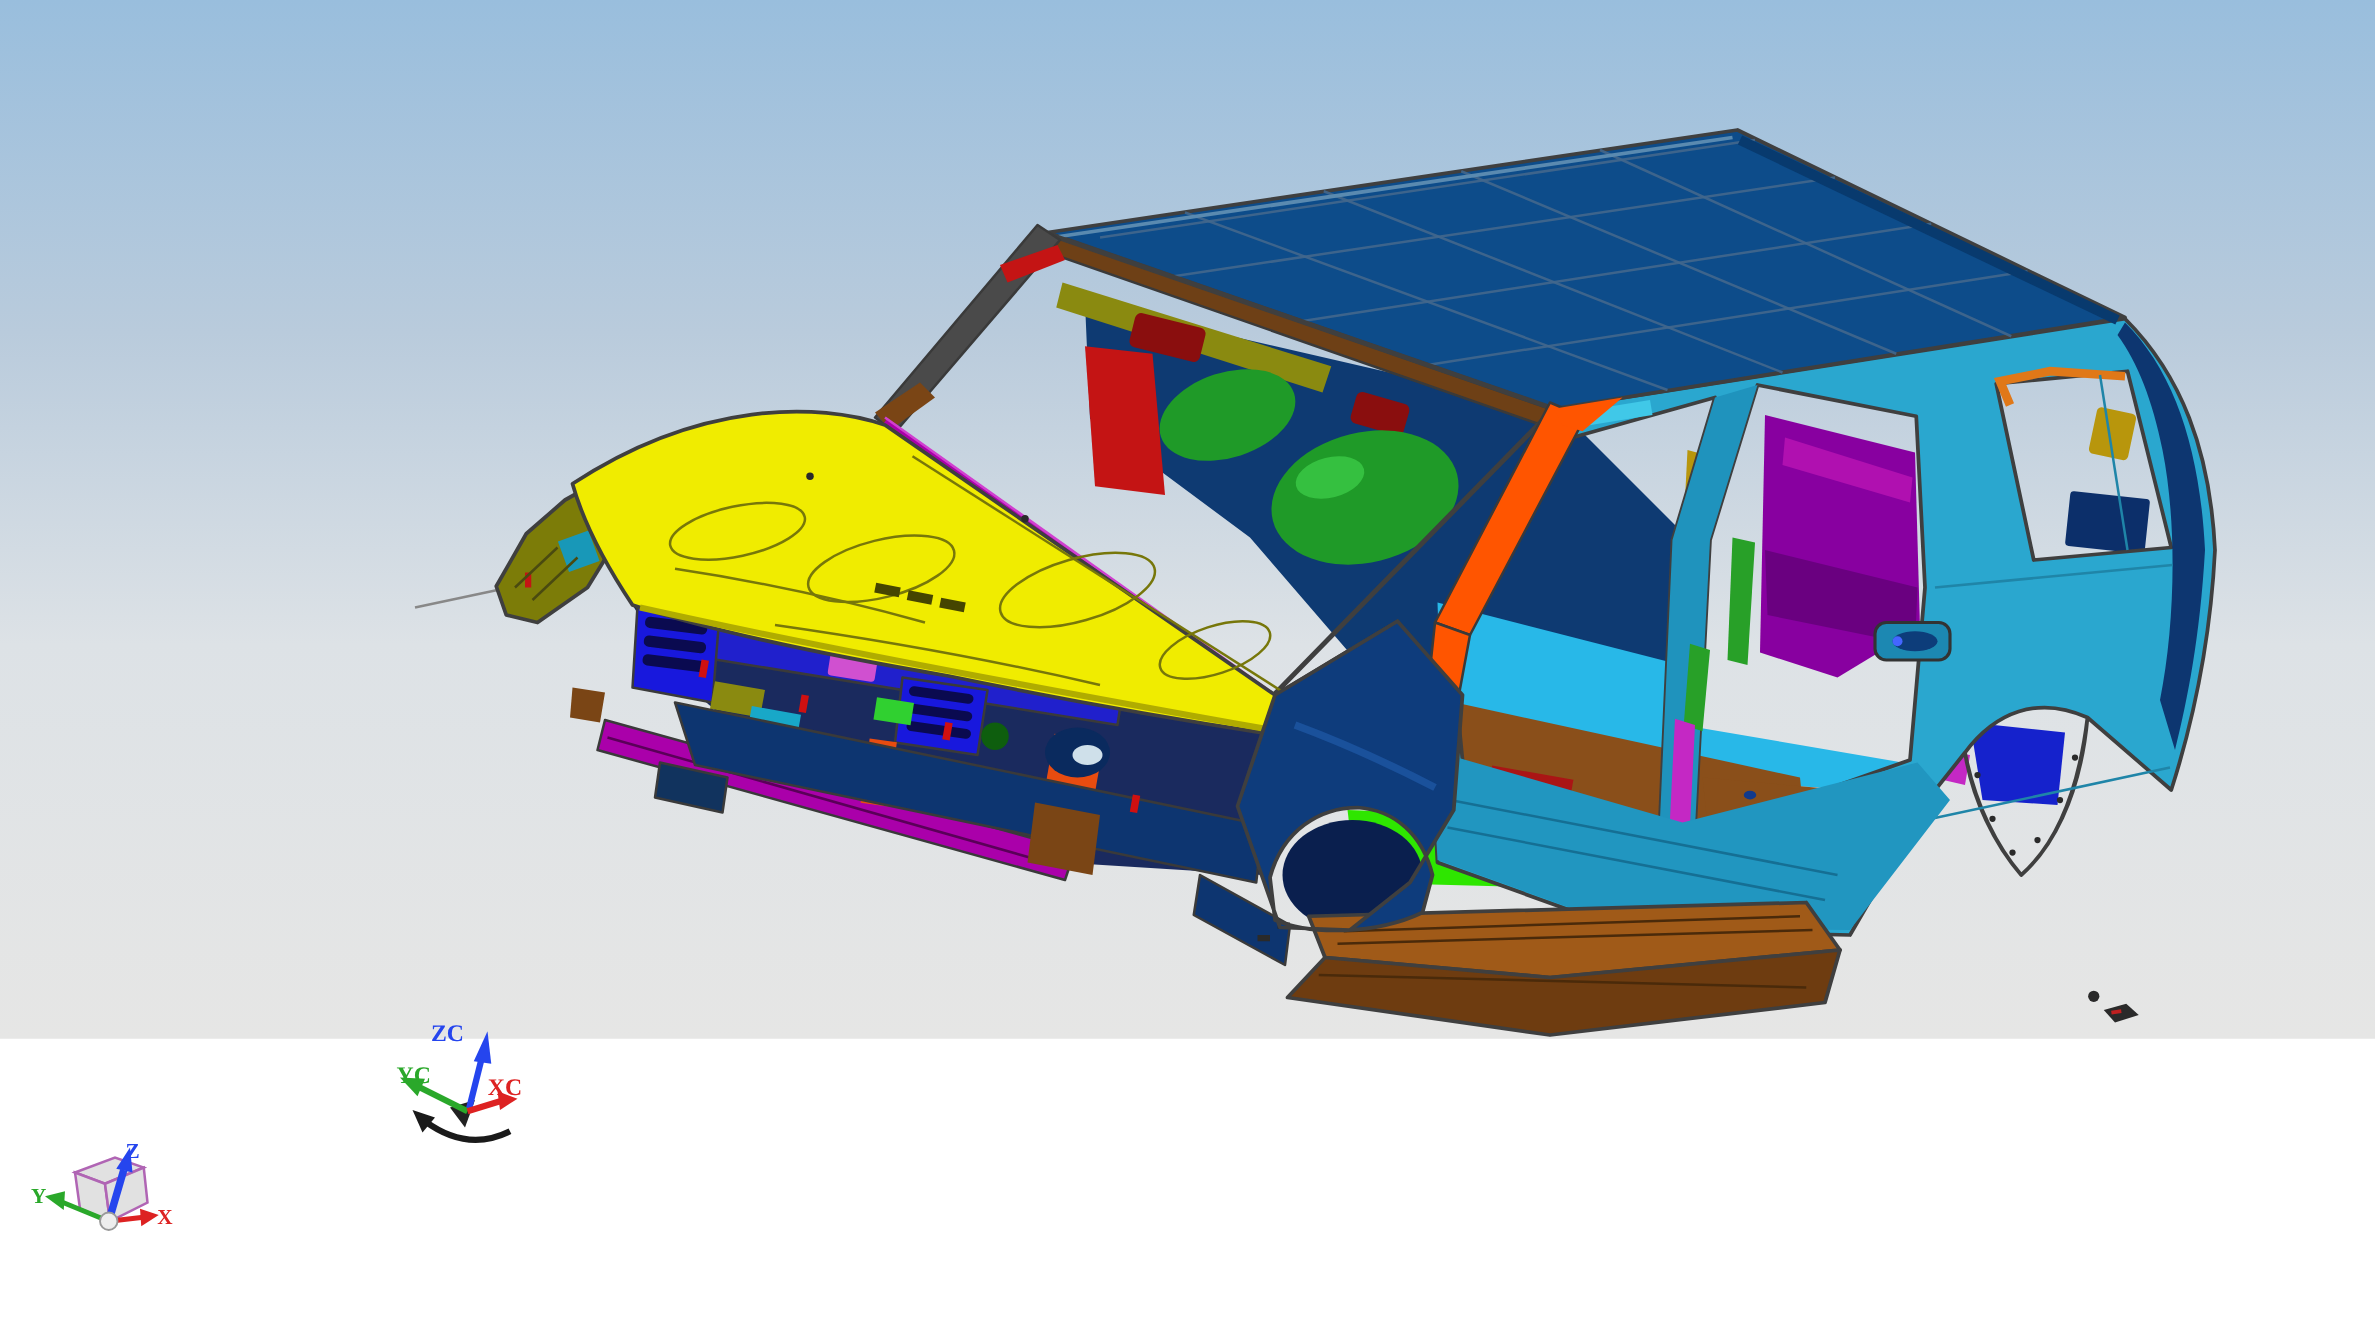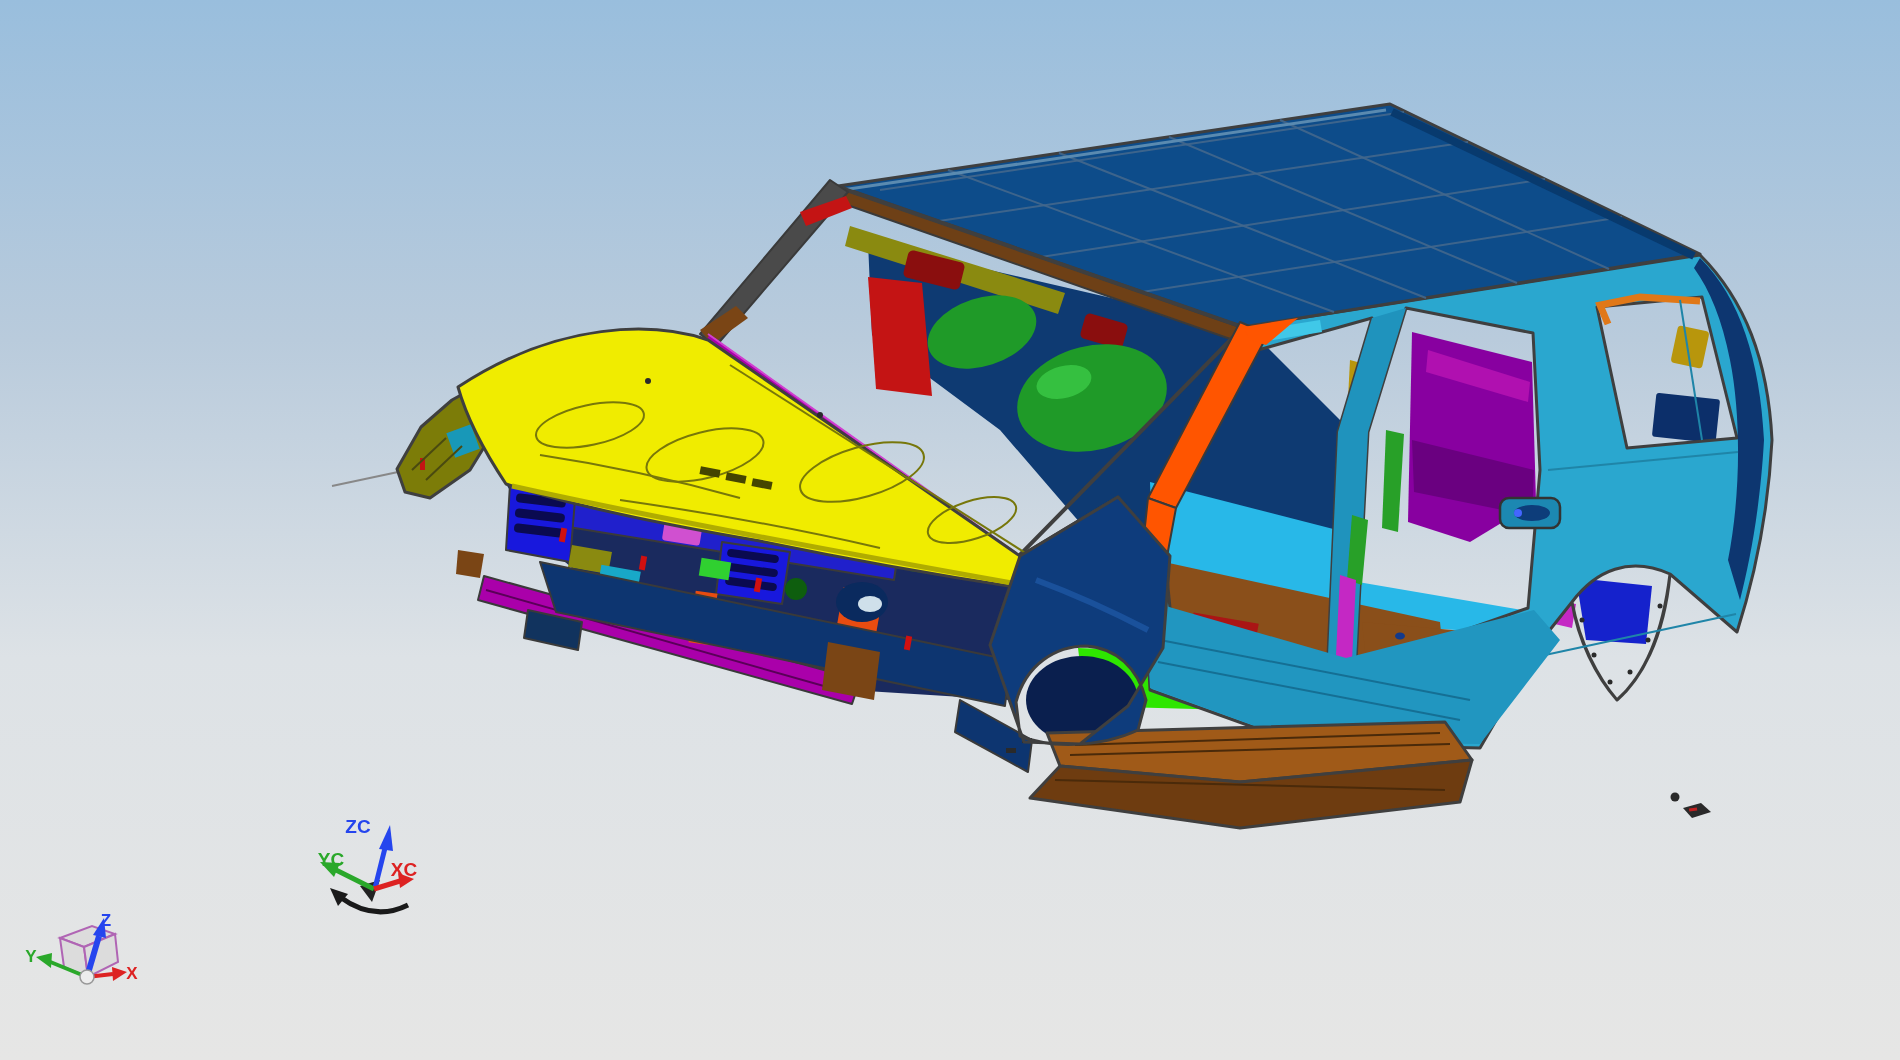--- a/index.html
+++ b/index.html
@@ -1,18 +1,18 @@
 <!DOCTYPE html>
 <html><head>
 <meta charset="utf-8">
 <style>
   html,body{margin:0;padding:0;width:1900px;height:1060px;overflow:hidden;
     font-family:"Liberation Sans",sans-serif;}
-  .viewport{position:relative;width:1900px;height:1060px;
-    background:linear-gradient(180deg,#99bedd 0%,#b9cbdc 32%,#dde2e6 62%,#e6e6e5 100%);}
+  .viewport{position:relative;width:1900px;height:831px;
+    background:linear-gradient(180deg,#99bedd 0%,#b9cbdc 32%,#dde2e6 62%,#e6e6e5 100%);font-family:Liberation Serif, serif;}
   svg{position:absolute;inset:0;}
   
   .ol{stroke:#3f3f3f;stroke-width:3;stroke-linejoin:round;}
   .ol2{stroke:#3a3a3a;stroke-width:2;stroke-linejoin:round;}
   .noline{stroke:none;}
   .decor{fill:none;}
   .roofgrid{stroke:#43678c;stroke-width:2;fill:none;opacity:.9;}
   .hoodline{stroke:#77770a;stroke-width:2;fill:none;}
   .darkslot{fill:#454500;stroke:none;}
   .sillline{stroke:#156f94;stroke-width:2;fill:none;}

